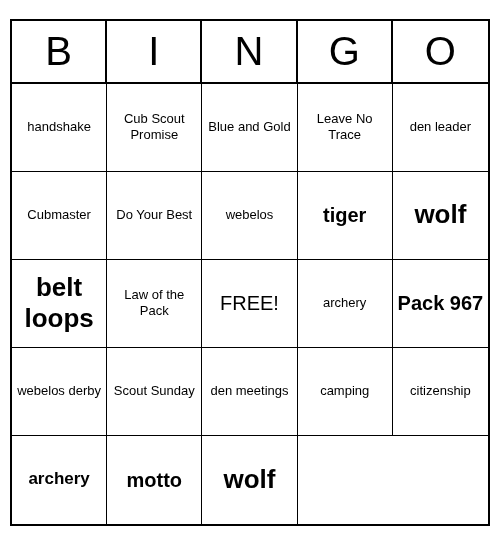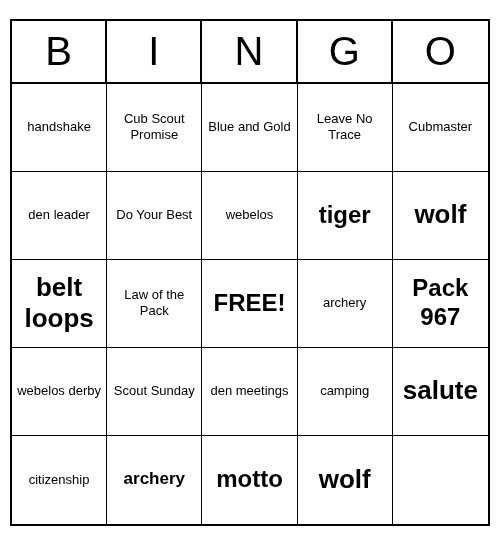--- a/index.html
+++ b/index.html
@@ -47,67 +47,66 @@
       font-size: 13px;
       line-height: 1.2;
     }
     .bingo-cell:nth-child(5n) {
       border-right: none;
     }
     .bingo-cell:nth-child(n+21) {
       border-bottom: none;
     }
     .bingo-cell.large-text {
-      font-size: 24px;
+      font-size: 20px;
       font-weight: bold;
       text-align: center;
     }
     .bingo-cell.xlarge-text {
       font-size: 26px;
       font-weight: bold;
     }
     .bingo-cell.medium-text {
       font-size: 17px;
       font-weight: bold;
     }
     .bingo-cell.free {
-      font-size: 24px;
-      font-weight: bold;
+      font-size: 20px;
+      font-weight: normal;
     }
   </style>
 </head>
 <body>
 
 <div class="bingo-card">
   <div class="bingo-header">
     <div class="bingo-header-cell">B</div>
     <div class="bingo-header-cell">I</div>
     <div class="bingo-header-cell">N</div>
     <div class="bingo-header-cell">G</div>
     <div class="bingo-header-cell">O</div>
   </div>
   <div class="bingo-grid" id="bingo-grid">
   <div class="bingo-cell">handshake</div>
       <div class="bingo-cell">Cub Scout Promise</div>
       <div class="bingo-cell">Blue and Gold</div>
       <div class="bingo-cell">Leave No Trace</div>
+      <div class="bingo-cell">den leader</div>
       <div class="bingo-cell">Cubmaster</div>
-      <div class="bingo-cell">den leader</div>
       <div class="bingo-cell">Do Your Best</div>
       <div class="bingo-cell">webelos</div>
       <div class="bingo-cell large-text">tiger</div>
       <div class="bingo-cell xlarge-text">wolf</div>
       <div class="bingo-cell xlarge-text">belt loops</div>
       <div class="bingo-cell">Law of the Pack</div>
       <div class="bingo-cell free">FREE!</div>
       <div class="bingo-cell">archery</div>
       <div class="bingo-cell large-text">Pack 967</div>
       <div class="bingo-cell">webelos derby</div>
       <div class="bingo-cell">Scout Sunday</div>
       <div class="bingo-cell">den meetings</div>
       <div class="bingo-cell">camping</div>
-      <div class="bingo-cell xlarge-text">salute</div>
       <div class="bingo-cell">citizenship</div>
       <div class="bingo-cell medium-text">archery</div>
       <div class="bingo-cell large-text">motto</div>
       <div class="bingo-cell xlarge-text">wolf</div>
     </div>
 </div>
 
 </body></html>

